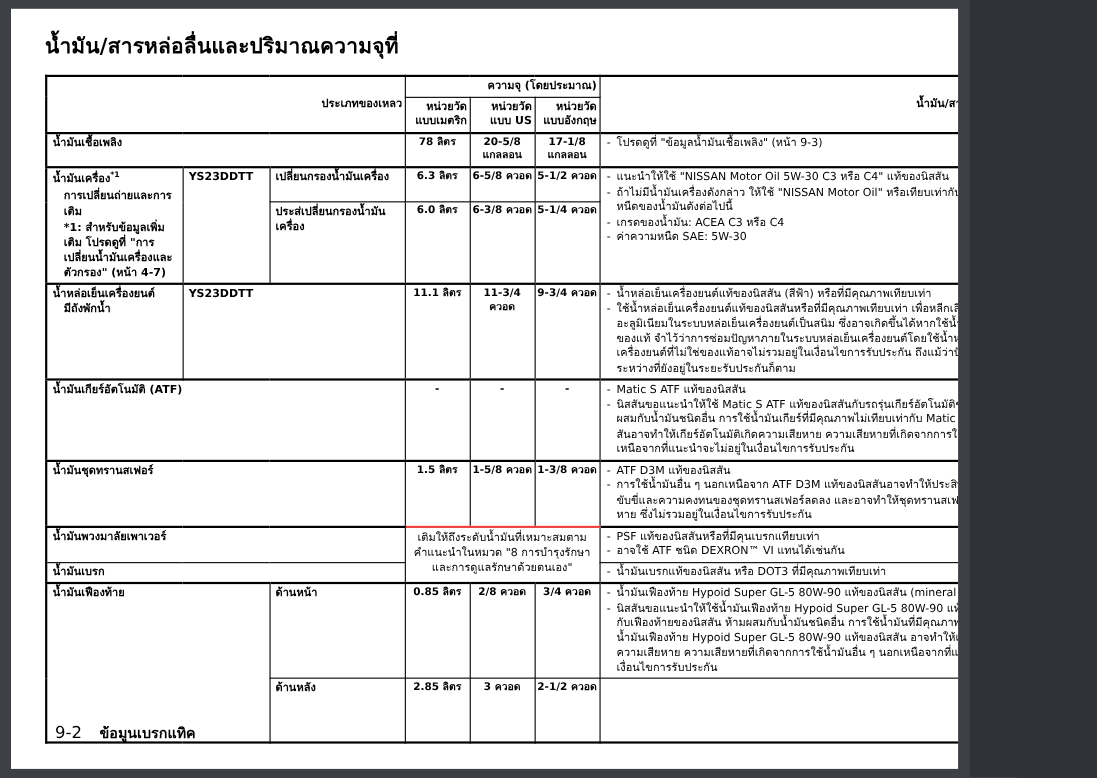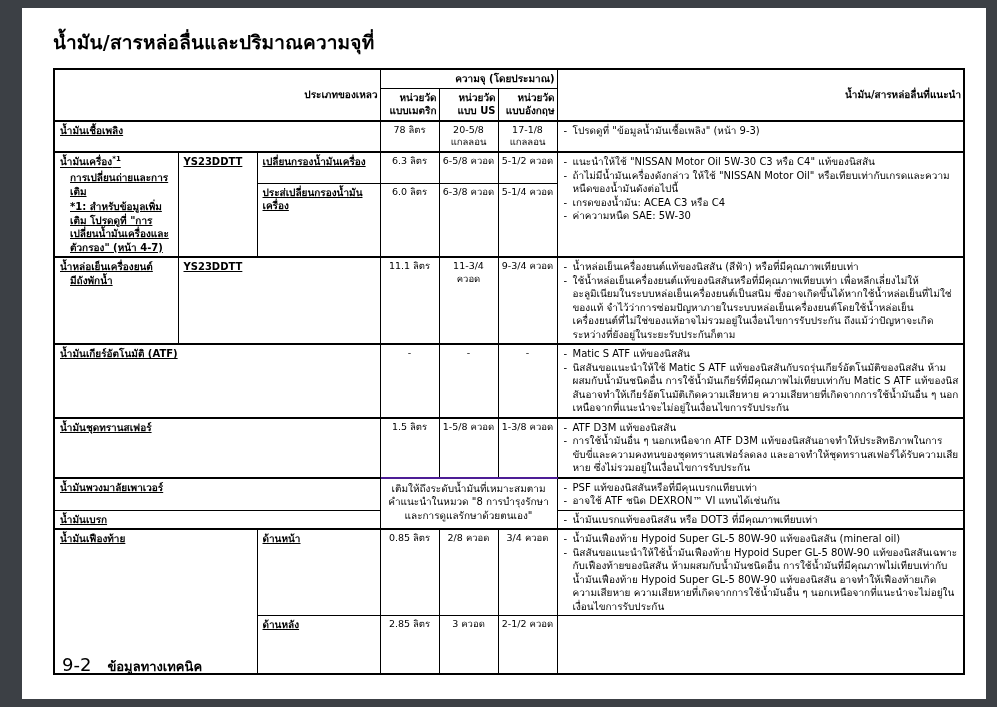--- a/index.html
+++ b/index.html
@@ -1,43 +1,43 @@
 <!DOCTYPE html>
 <html><head>
 <meta charset="utf-8">
 <style>
   * { margin:0; padding:0; box-sizing:border-box; }
   html,body { background:#2f3237; }
   body { font-family:"DejaVu Sans","Liberation Sans",sans-serif; color:#000; }
-  .frame { width:997px; height:707px; background:#3c4045; padding:8px 11px 8px 22px; }
+  .frame { width:882px; height:707px; background:#3c4045; padding:8px 11px 8px 10px; }
   .page { position:relative; width:100%; height:100%; background:#ffffff; overflow:hidden; }
 
   .title { margin:22px 31px 0 31px; font-size:19px; font-weight:bold; line-height:1.32; letter-spacing:.2px; }
   .intro { margin:17px 31px 0 31px; font-size:11px; line-height:1.85; }
 
   .tablewrap { margin:13px 0 0 31px; }
   table { border-collapse:collapse; table-layout:fixed; width:910px; border:2px solid #000; }
   col.cA{width:124px} col.cB{width:79px} col.cC{width:123px}
   col.cM{width:59px} col.cU{width:59px} col.cI{width:59px} col.cN{width:407px}
   th,td { border:1px solid #000; vertical-align:top; font-size:10px; line-height:1.35; }
   th { font-weight:bold; text-align:right; vertical-align:middle; padding:2px 2px; }
-  td.lbl { font-weight:bold; padding:2px 5px;text-decoration:underline; }
-  td.val { font-weight:normal; text-align:center; padding:2px 1px; font-size:9.5px; }
+  td.lbl { font-weight:bold; padding:2px 5px; }
+  td.val { font-weight:bold; text-align:center; padding:2px 1px; font-size:9.5px; }
   td.notes { padding:2px 4px 2px 2px; font-weight:normal; }
   td.fillnote { text-align:center; vertical-align:top; padding:3px 6px; font-weight:normal; }
   .indent { padding-left:10px; }
   .sub { font-weight:bold; margin-top:2px; }
   ul.nl { list-style:none; }
   ul.nl li { position:relative; padding-left:13px; }
   ul.nl li::before { content:"-"; position:absolute; left:4px; top:0; }
   tr.thick td, tr.thick th { border-top:2px solid #000; }
   sup { font-size:7px; }
 
   .footer { position:absolute; left:40px; bottom:22px; display:flex; align-items:baseline; gap:16px; }
-  .pagenum { font-size:18px; }
+  .pagenum { font-size:15px; }
   .section { font-size:13px; font-weight:bold; }
 </style>
 </head>
 <body>
 
 <div class="frame">
   <div class="page">
 
     <div class="title">
       <div>น้ำมัน/สารหล่อลื่นและปริมาณความจุที่</div>
@@ -145,21 +145,21 @@
           <td class="notes">
             <ul class="nl">
               <li>ATF D3M แท้ของนิสสัน</li>
               <li>การใช้น้ำมันอื่น ๆ นอกเหนือจาก ATF D3M แท้ของนิสสันอาจทำให้ประสิทธิภาพในการขับขี่และความคงทนของชุดทรานสเฟอร์ลดลง และอาจทำให้ชุดทรานสเฟอร์ได้รับความเสียหาย ซึ่งไม่รวมอยู่ในเงื่อนไขการรับประกัน</li>
             </ul>
           </td>
         </tr>
 
         <tr class="thick">
           <td class="lbl" colspan="3" style="height:26px">น้ำมันพวงมาลัยเพาเวอร์</td>
-          <td class="fillnote" colspan="3" rowspan="2" style="border-top:2px solid #4c1d95">เติมให้ถึงระดับน้ำมันที่เหมาะสมตามคำแนะนำในหมวด "8 การบำรุงรักษาและการดูแลรักษาด้วยตนเอง"</td>
+          <td class="fillnote" colspan="3" rowspan="2" style="border-top:2px solid #ef4444">เติมให้ถึงระดับน้ำมันที่เหมาะสมตามคำแนะนำในหมวด "8 การบำรุงรักษาและการดูแลรักษาด้วยตนเอง"</td>
           <td class="notes">
             <ul class="nl">
               <li>PSF แท้ของนิสสันหรือที่มีคุนเบรกแทียบเท่า</li>
               <li>อาจใช้ ATF ชนิด DEXRON™ VI แทนได้เช่นกัน</li>
             </ul>
           </td>
         </tr>
 
         <tr>
           <td class="lbl" colspan="3" style="height:16px">น้ำมันเบรก</td>
@@ -192,17 +192,17 @@
             
           </td>
         </tr>
 
       </tbody>
         </table>
     </div>
 
     <div class="footer">
       <span class="pagenum">9-2</span>
-      <span class="section">ข้อมูลทางเทคนิค</span>
+      <span class="section">ข้อมูนเบรกแทิค</span>
     </div>
 
   </div>
 </div>
 
 </body></html>

